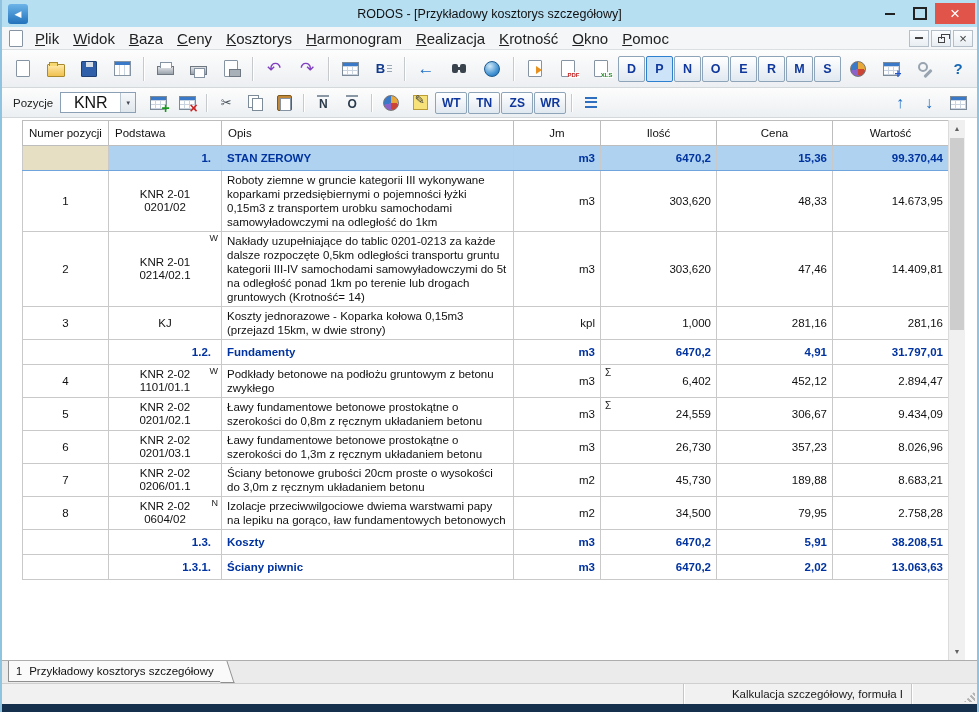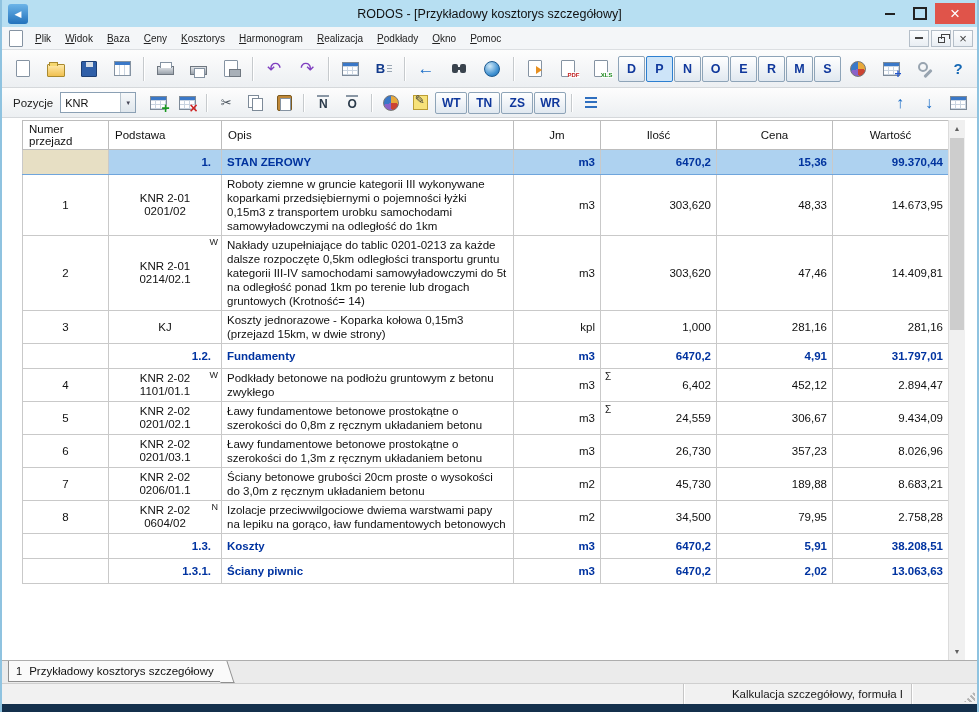--- a/index.html
+++ b/index.html
@@ -18,21 +18,21 @@
   .caption-controls { margin-left:auto; display:flex; align-items:center; position:relative; z-index:1; }
   .cap-btn { width:30px; height:21px; display:flex; align-items:center; justify-content:center; background:transparent; border:none; }
   .cap-min::before { content:""; width:10px; height:2px; background:#222; }
   .cap-max::before { content:""; width:10px; height:9px; border:2px solid #222; }
   .cap-close { width:40px; background:var(--close-button-bg,#e0544a); }
   .cap-close::before { content:"×"; color:#fff; font-size:17px; line-height:1; }
 
   
   .menubar { height:23px; background:#f4f6f8; border-bottom:1px solid #dcdfe2; display:flex; align-items:center; padding:0 4px; flex:none; }
   .menubar .ic { margin-right:3px; }
-  .menu-item { display:inline-block; padding:3px 7px; font-size:10px; color:#222; }
+  .menu-item { display:inline-block; padding:3px 7px; font-size:15px; color:#222; }
   .menu-item::first-letter { text-decoration:underline; }
   .mdi-controls { margin-left:auto; display:flex; }
   .mdi-btn { width:20px; height:17px; border:1px solid #b4bec8; background:linear-gradient(#fcfdfe,#e9eef3);
              display:flex; align-items:center; justify-content:center; margin-left:2px; color:#444; }
   .glyph-min2 { width:8px; height:2px; background:#444; }
   .glyph-restore { width:7px; height:6px; border:1px solid #444; position:relative; margin-top:3px; }
   .glyph-restore::before { content:""; position:absolute; top:-4px; left:2px; width:7px; height:4px; border:1px solid #444; border-bottom:none; }
   .mdi-close::before { content:"×"; font-size:13px; line-height:1; }
 
   
@@ -46,21 +46,21 @@
   .toolbar2 .tbtn { height:24px; min-width:28px; }
   .tbtn-letter { min-width:27px; width:27px; height:26px; border:1px solid #8ea4b8; border-radius:2px;
                  background:linear-gradient(#ffffff,#e0e8f0); color:#10389c; font-weight:bold; font-size:12.5px; }
   .tbtn-letter.active { background:#cde4f8; border-color:#2d7fd0; }
   .tbtn-letter.wide { min-width:32px; width:32px; height:22px; font-size:12px; }
   .tsep { width:1px; height:24px; background:#c6cacd; margin:0 4px; box-shadow:1px 0 0 #fff; flex:none; }
   .toolbar2 .tsep { height:18px; }
   .tspacer { flex:1; }
   .tb-label { font-size:11.5px; color:#222; margin:0 7px 0 6px; }
   .combo { width:76px; height:21px; border:1px solid #8ba0b4; background:#fff; display:flex; align-items:center; margin-right:8px; }
-  .combo-value { flex:1; padding:0 4px; font-size:11px; color:#111; }
+  .combo-value { flex:1; padding:0 4px; font-size:16px; color:#111;text-align:center; }
   .combo-arrow { width:15px; height:100%; background:linear-gradient(#f6f8fa,#dfe6ec); border-left:1px solid #b8c4ce;
                  display:flex; align-items:center; justify-content:center; }
   .combo-arrow::before { content:"▼"; font-size:6px; color:#445; }
 
   
   .ic { width:19px; height:18px; position:relative; display:flex; align-items:center; justify-content:center; flex:none; }
   .ic-page::before, .ic-export::before, .ic-export-pdf::before, .ic-export-xls::before, .ic-page-printer::before
     { content:""; width:12px; height:15px; background:#fff; border:1px solid #8593a2; border-radius:1px; }
   .ic-folder::before { content:""; width:16px; height:11px; background:linear-gradient(#ffe9a8,#f0c050);
                        border:1px solid #a98a2f; border-radius:1px; margin-top:3px; }
@@ -194,21 +194,21 @@
 
   <div class="menubar">
     <span class="ic ic-page"></span>
     <span class="menu-item">Plik</span>
     <span class="menu-item">Widok</span>
     <span class="menu-item">Baza</span>
     <span class="menu-item">Ceny</span>
     <span class="menu-item">Kosztorys</span>
     <span class="menu-item">Harmonogram</span>
     <span class="menu-item">Realizacja</span>
-    <span class="menu-item">Podkłady</span>
+    <span class="menu-item">Krotność</span>
     <span class="menu-item">Okno</span>
     <span class="menu-item">Pomoc</span>
     <span class="mdi-controls">
       <button class="mdi-btn">
           <span class="glyph-min2"></span>
         </button>
       <button class="mdi-btn">
           <span class="glyph-restore"></span>
         </button>
       <button class="mdi-btn mdi-close"></button>
@@ -362,21 +362,21 @@
           <col style="width:86px">
             <col style="width:113px">
             <col style="width:292px">
           <col style="width:87px">
             <col style="width:116px">
             <col style="width:116px">
             <col style="width:116px">
         </colgroup>
         <thead>
           <tr>
-            <th class="h-numer">Numer przejazd</th>
+            <th class="h-numer">Numer pozycji</th>
             <th class="h-podstawa">Podstawa</th>
             <th class="h-opis">Opis</th>
             <th class="h-jm">Jm</th>
             <th class="h-ilosc">Ilość</th>
             <th class="h-cena">Cena</th>
             <th class="h-wartosc">Wartość</th>
           </tr>
         </thead>
         <tbody>
             <tr class="section selected">

